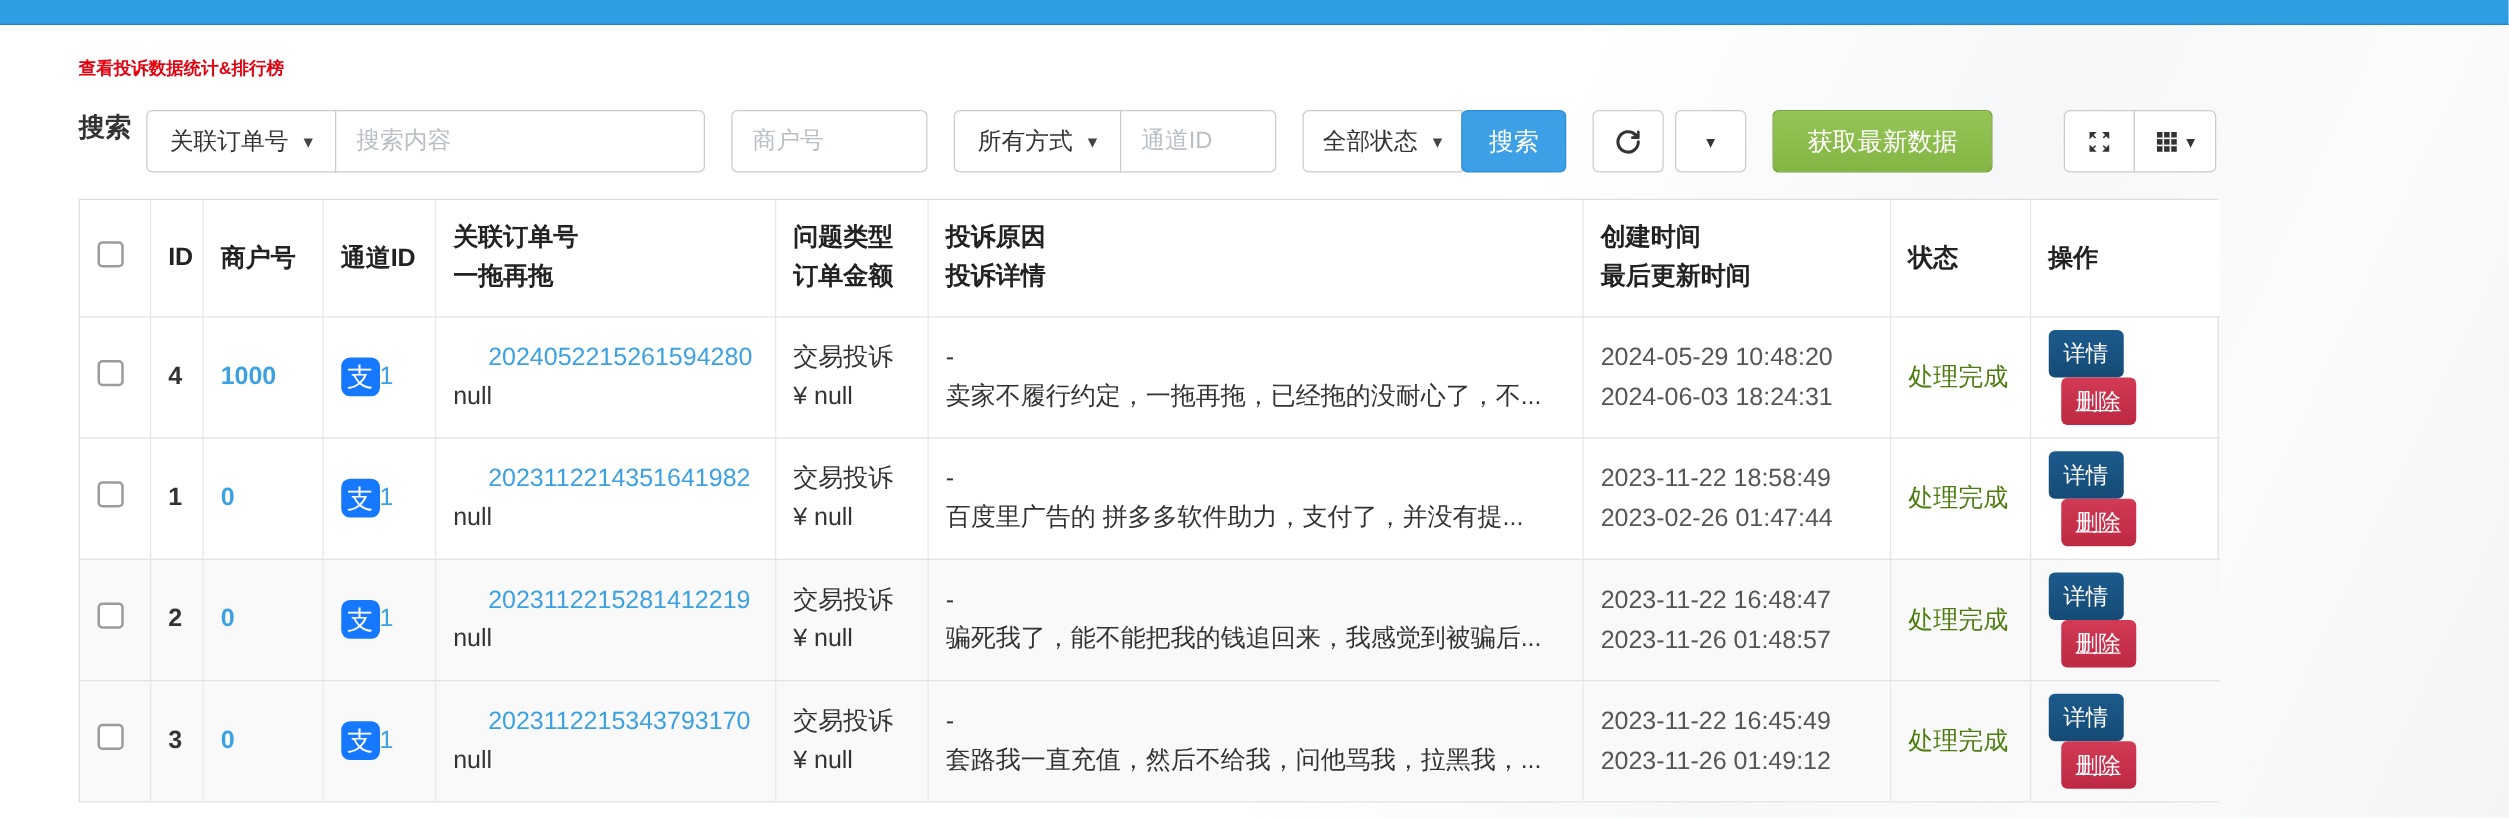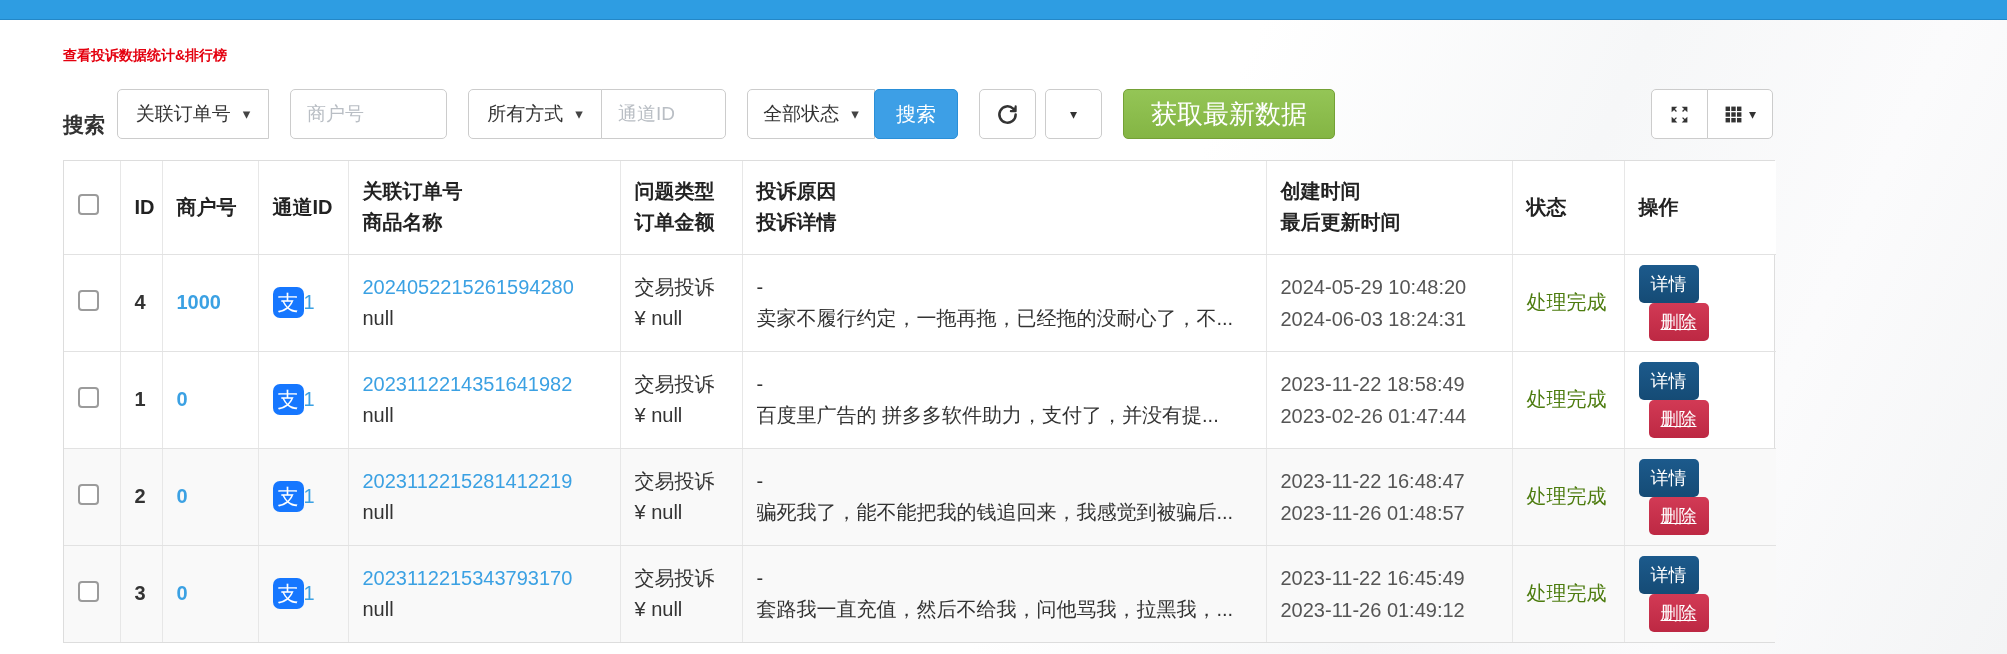--- a/index.html
+++ b/index.html
@@ -8,55 +8,55 @@
     font-family:"Liberation Sans","DejaVu Sans",sans-serif;
     color:#333;
     background:linear-gradient(115deg,#ffffff 55%,#f6f7f8 72%,#fbfbfc 85%,#f3f4f5 100%);
   }
   .topbar { height:20px; background:#2e9de2; border-bottom:1px solid #2387c7; }
   .content { padding:26px 0 0 63px; }
 
   .stats-link { color:#e4000f; font-weight:bold; font-size:14px; display:inline-block; cursor:pointer; }
 
   
-  .toolbar { display:flex; align-items:flex-end; margin-top:24px; height:50px; }
+  .toolbar { display:flex; align-items:flex-start; margin-top:24px; height:50px; }
   .tlabel { font-size:21px; font-weight:bold; margin-right:12px; }
   .ctl { height:50px; border:1px solid #ccc; border-radius:5px; background:#fff; font-size:19px; color:#333; }
   .sel { display:flex; align-items:center; justify-content:center; gap:12px; cursor:pointer; padding:0 12px; }
   .sel .caret { font-size:15px; color:#444; }
   input.ctl { padding:0 16px; outline:none; }
   input.ctl::placeholder { color:#b9bec4; }
   .joinL { border-top-right-radius:0; border-bottom-right-radius:0; }
   .joinR { border-top-left-radius:0; border-bottom-left-radius:0; margin-left:-1px; }
   .gap { width:21px; }
   .sgap { width:9px; }
   .btn { height:50px; border-radius:5px; font-size:20px; cursor:pointer; border:1px solid #ccc; background:#fff; display:flex; align-items:center; justify-content:center; }
   .btn-search { width:84px; background:#3d9fe6; border-color:#2a8fd8; color:#fff; }
   .btn-icon { width:57px; color:#333; }
-  .btn-green { background:linear-gradient(#94c556,#84b544); border-color:#74a136; color:#fff; padding:0 27px; font-size:26px; }
+  .btn-green { background:linear-gradient(#94c556,#84b544); border-color:#74a136; color:#fff; padding:0 27px; font-size:20px; }
   .right-group { margin-left:auto; margin-right:234px; display:flex; }
   .right-group .btn-icon.first { border-top-right-radius:0; border-bottom-right-radius:0; }
   .right-group .btn-icon.last { border-top-left-radius:0; border-bottom-left-radius:0; margin-left:-1px; width:66px; gap:6px; }
   .caret-sm { font-size:14px; color:#333; }
 
   
   .table-card { width:1712px; margin-top:21px; border:1px solid #ddd; background:#fff; }
   table { width:100%; border-collapse:collapse; table-layout:fixed; }
   th, td { border-right:1px solid #e7e7e7; border-bottom:1px solid #e2e2e2; padding:10px 14px; font-size:20px; vertical-align:middle; text-align:left; }
   th:last-child, td:last-child { border-right:none; }
   tbody tr:last-child td { border-bottom:none; }
   thead th { height:93px; font-weight:bold; color:#222; background:#fff; }
   tbody td { height:86px; }
   tbody tr:nth-child(3), tbody tr:nth-child(4) { background:#f9f9f9; }
   .two-line div { line-height:31px; }
   .chk { display:inline-block; width:21px; height:21px; border:2px solid #9b9b9b; border-radius:4px; background:#fff; cursor:pointer; }
   .bold { font-weight:bold; }
   a.blue { color:#3ba1e3; text-decoration:none; cursor:pointer; }
   .merchant { font-weight:bold; }
-  .order-no { white-space:nowrap; }
+  .order-no { white-space:nowrap;margin-left:28px; }
   .alipay { display:inline-flex; width:31px; height:31px; border-radius:7px; background:#1677ff; color:#fff; font-size:21px; align-items:center; justify-content:center; vertical-align:middle; }
   .chan-num { color:#3ba1e3; font-size:20px; vertical-align:middle; }
   .detail-cell div { line-height:31px; white-space:nowrap; overflow:hidden; }
   .time-cell div { line-height:32px; color:#555; white-space:nowrap; }
   .status-ok { color:#4d7c0f; }
   .act-btn { display:inline-block; border-radius:5px; color:#fff; font-size:18px; padding:7px 12px; cursor:pointer; border:none; font-family:inherit; }
   .act-detail { background:linear-gradient(#1c5a8c,#154b75); }
   .act-delete { background:linear-gradient(#d23a55,#bd2843); margin-left:10px;text-decoration:underline; }
   svg { display:block; }
 </style>
@@ -69,20 +69,21 @@
 
   <a class="stats-link">查看投诉数据统计&amp;排行榜</a>
 
   <div class="toolbar">
     <span class="tlabel">搜索</span>
 
     <div class="ctl sel joinL" style="width:152px">
       <span>关联订单号</span>
       <span class="caret">▾</span>
     </div>
+    <input class="ctl joinR" style="width: 296px;" placeholder="搜索内容">
 
     <span class="gap"></span>
     <input class="ctl" style="width: 157px;" placeholder="商户号">
 
     <span class="gap"></span>
     <div class="ctl sel joinL" style="width:134px">
       <span>所有方式</span>
       <span class="caret">▾</span>
     </div>
     <input class="ctl joinR" style="width: 125px;" placeholder="通道ID">
@@ -156,21 +157,21 @@
           <col style="width:152px">
       </colgroup>
       <thead>
         <tr>
           <th><span class="chk"></span></th>
           <th>ID</th>
           <th>商户号</th>
           <th>通道ID</th>
           <th class="two-line">
             <div>关联订单号</div>
-            <div>商品名称</div>
+            <div>一拖再拖</div>
           </th>
           <th class="two-line">
             <div>问题类型</div>
             <div>订单金额</div>
           </th>
           <th class="two-line">
             <div>投诉原因</div>
             <div>投诉详情</div>
           </th>
           <th class="two-line">

